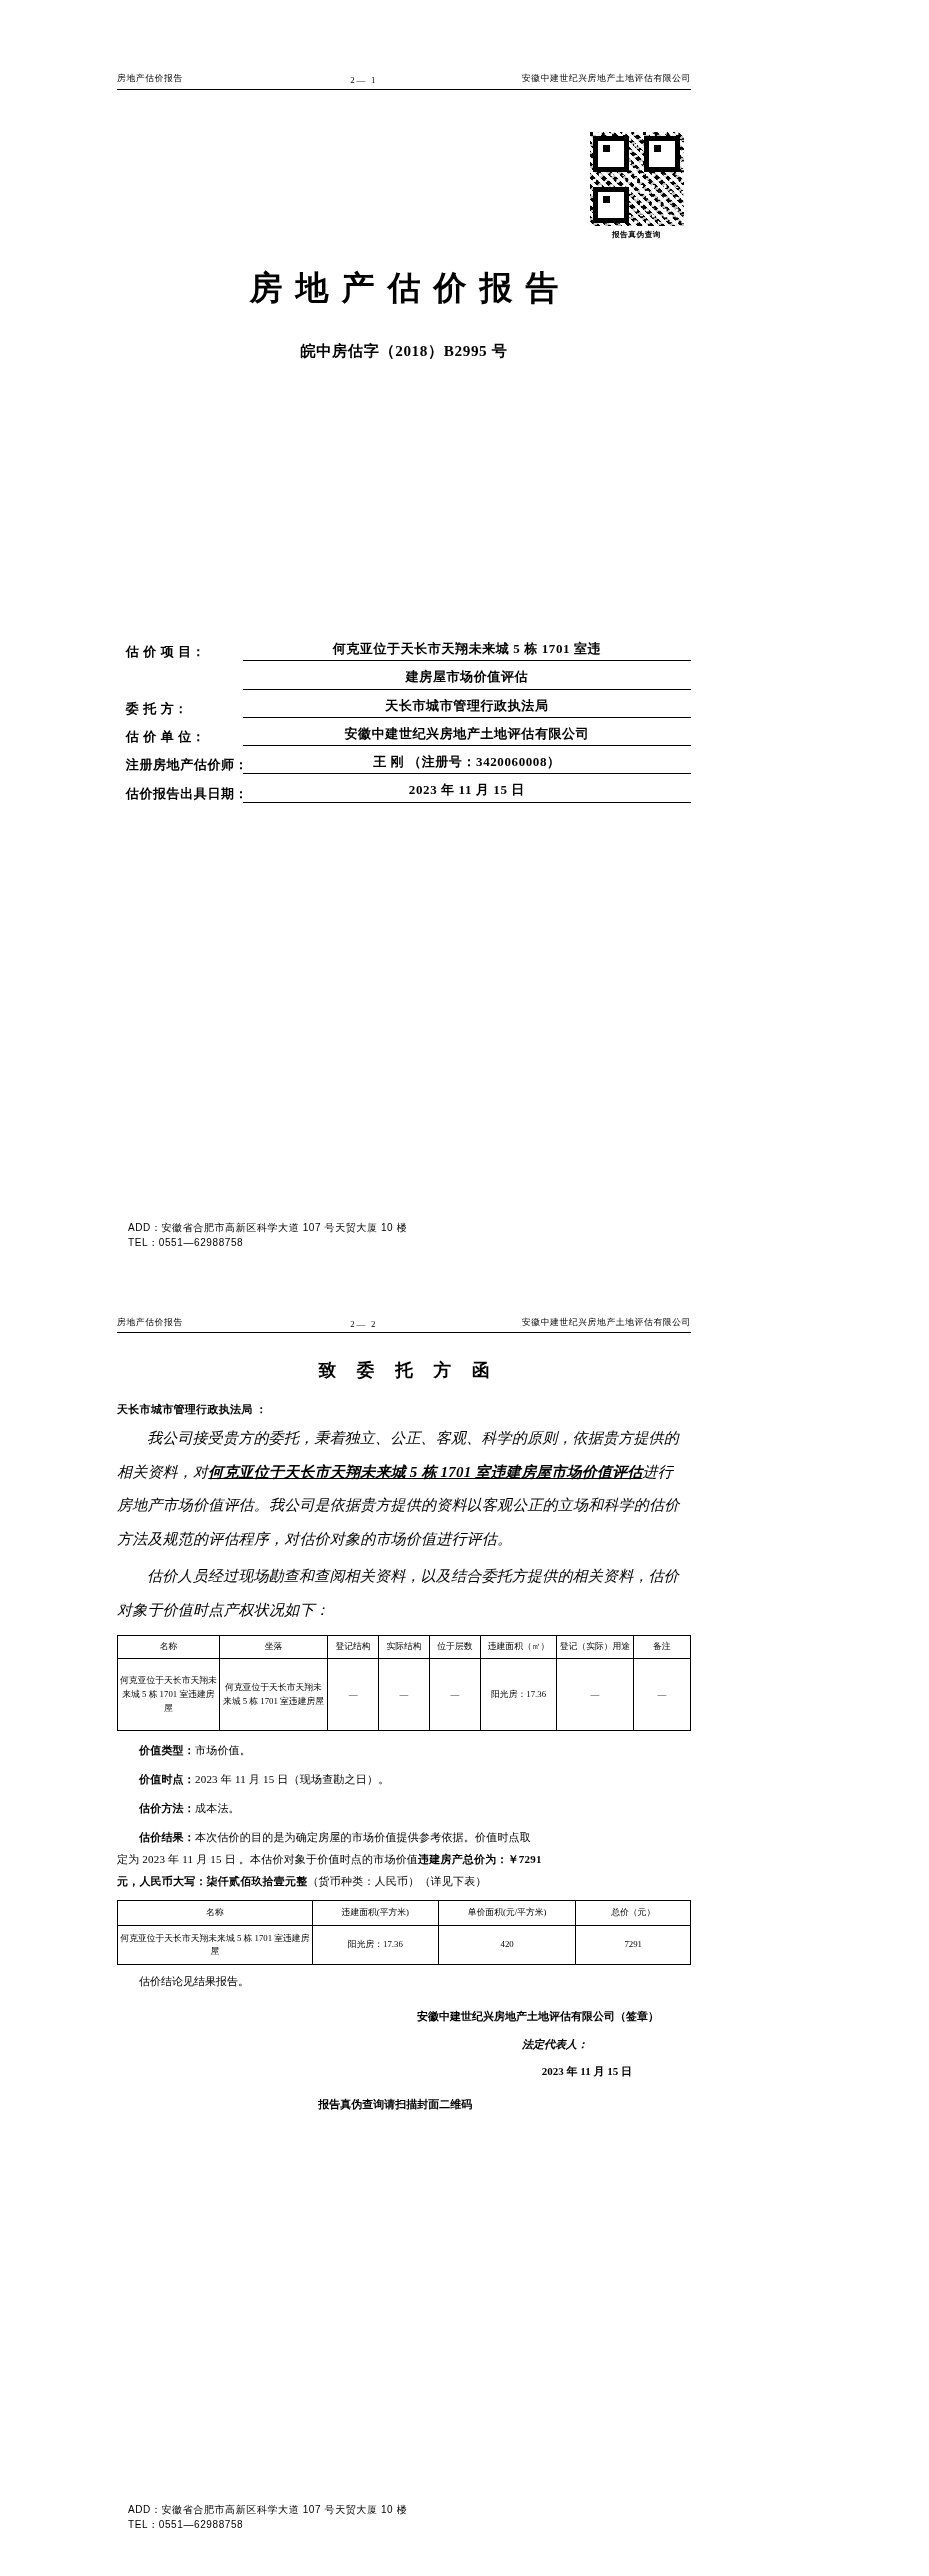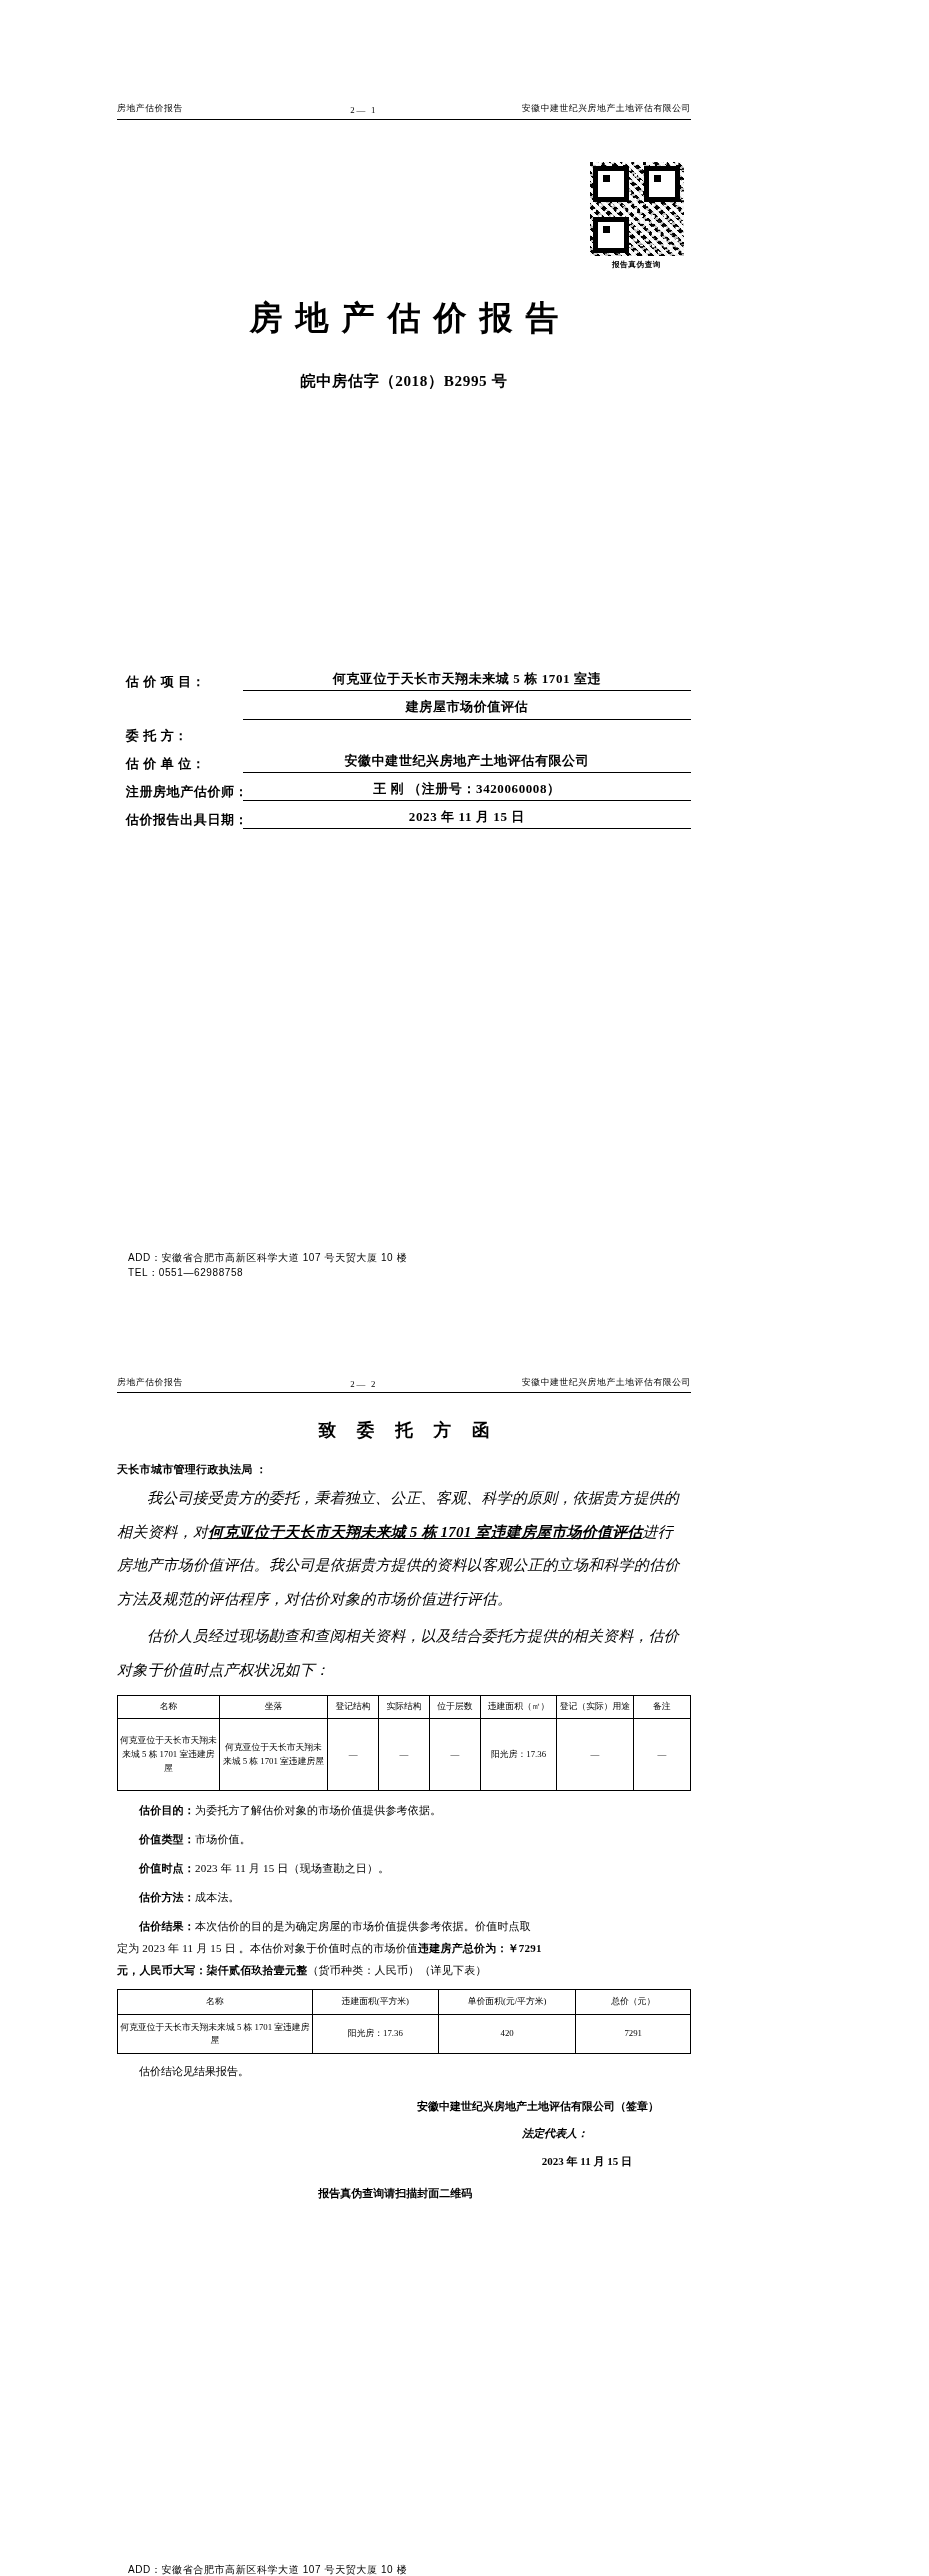--- a/index.html
+++ b/index.html
@@ -10,21 +10,20 @@
   body {
     width: 930px;
     font-family: "Liberation Serif", "DejaVu Serif", serif;
     color: #000;
   }
   .page {
     position: relative;
     width: 808px;
     background: #fff;
     box-sizing: border-box;
-    margin-top: 30px;
   }
   .page-1 { height: 1306px; padding: 0 117px; }
   .page-2 { height: 1270px; padding: 0 117px; }
 
   
   .running-head {
     display: flex;
     align-items: flex-end;
     font-size: 8.8px;
     letter-spacing: 0.6px;
@@ -257,20 +256,21 @@
       <div class="meta-label">估 价 项 目：</div>
       <div class="meta-value">何克亚位于天长市天翔未来城 5 栋 1701 室违</div>
     </div>
     <div class="meta-cont">
       <div class="spacer"></div>
       <div class="meta-value">建房屋市场价值评估</div>
     </div>
 
     <div class="meta-row">
       <div class="meta-label">委 托 方：</div>
+      <div class="meta-value">天长市城市管理行政执法局</div>
     </div>
 
     <div class="meta-row">
       <div class="meta-label">估 价 单 位：</div>
       <div class="meta-value">安徽中建世纪兴房地产土地评估有限公司</div>
     </div>
 
     <div class="meta-row">
       <div class="meta-label">注册房地产估价师：</div>
       <div class="meta-value">王 刚 （注册号：3420060008）</div>
@@ -343,23 +343,20 @@
       <td class="tall">—</td>
       <td class="tall">—</td>
       <td class="tall">阳光房：17.36</td>
       <td class="tall">—</td>
       <td class="tall">—</td>
     </tr>
   </tbody>
     </table>
 
   <div class="kv">
-    <span class="b">估价目的：</span><span>为委托方了解估价对象的市场价值提供参考依据。</span>
-  </div>
-  <div class="kv">
     <span class="b">价值类型：</span><span>市场价值。</span>
   </div>
   <div class="kv">
     <span class="b">价值时点：</span><span>2023 年 11 月 15 日（现场查勘之日）。</span>
   </div>
   <div class="kv">
     <span class="b">估价方法：</span><span>成本法。</span>
   </div>
 
   <div class="kv">

